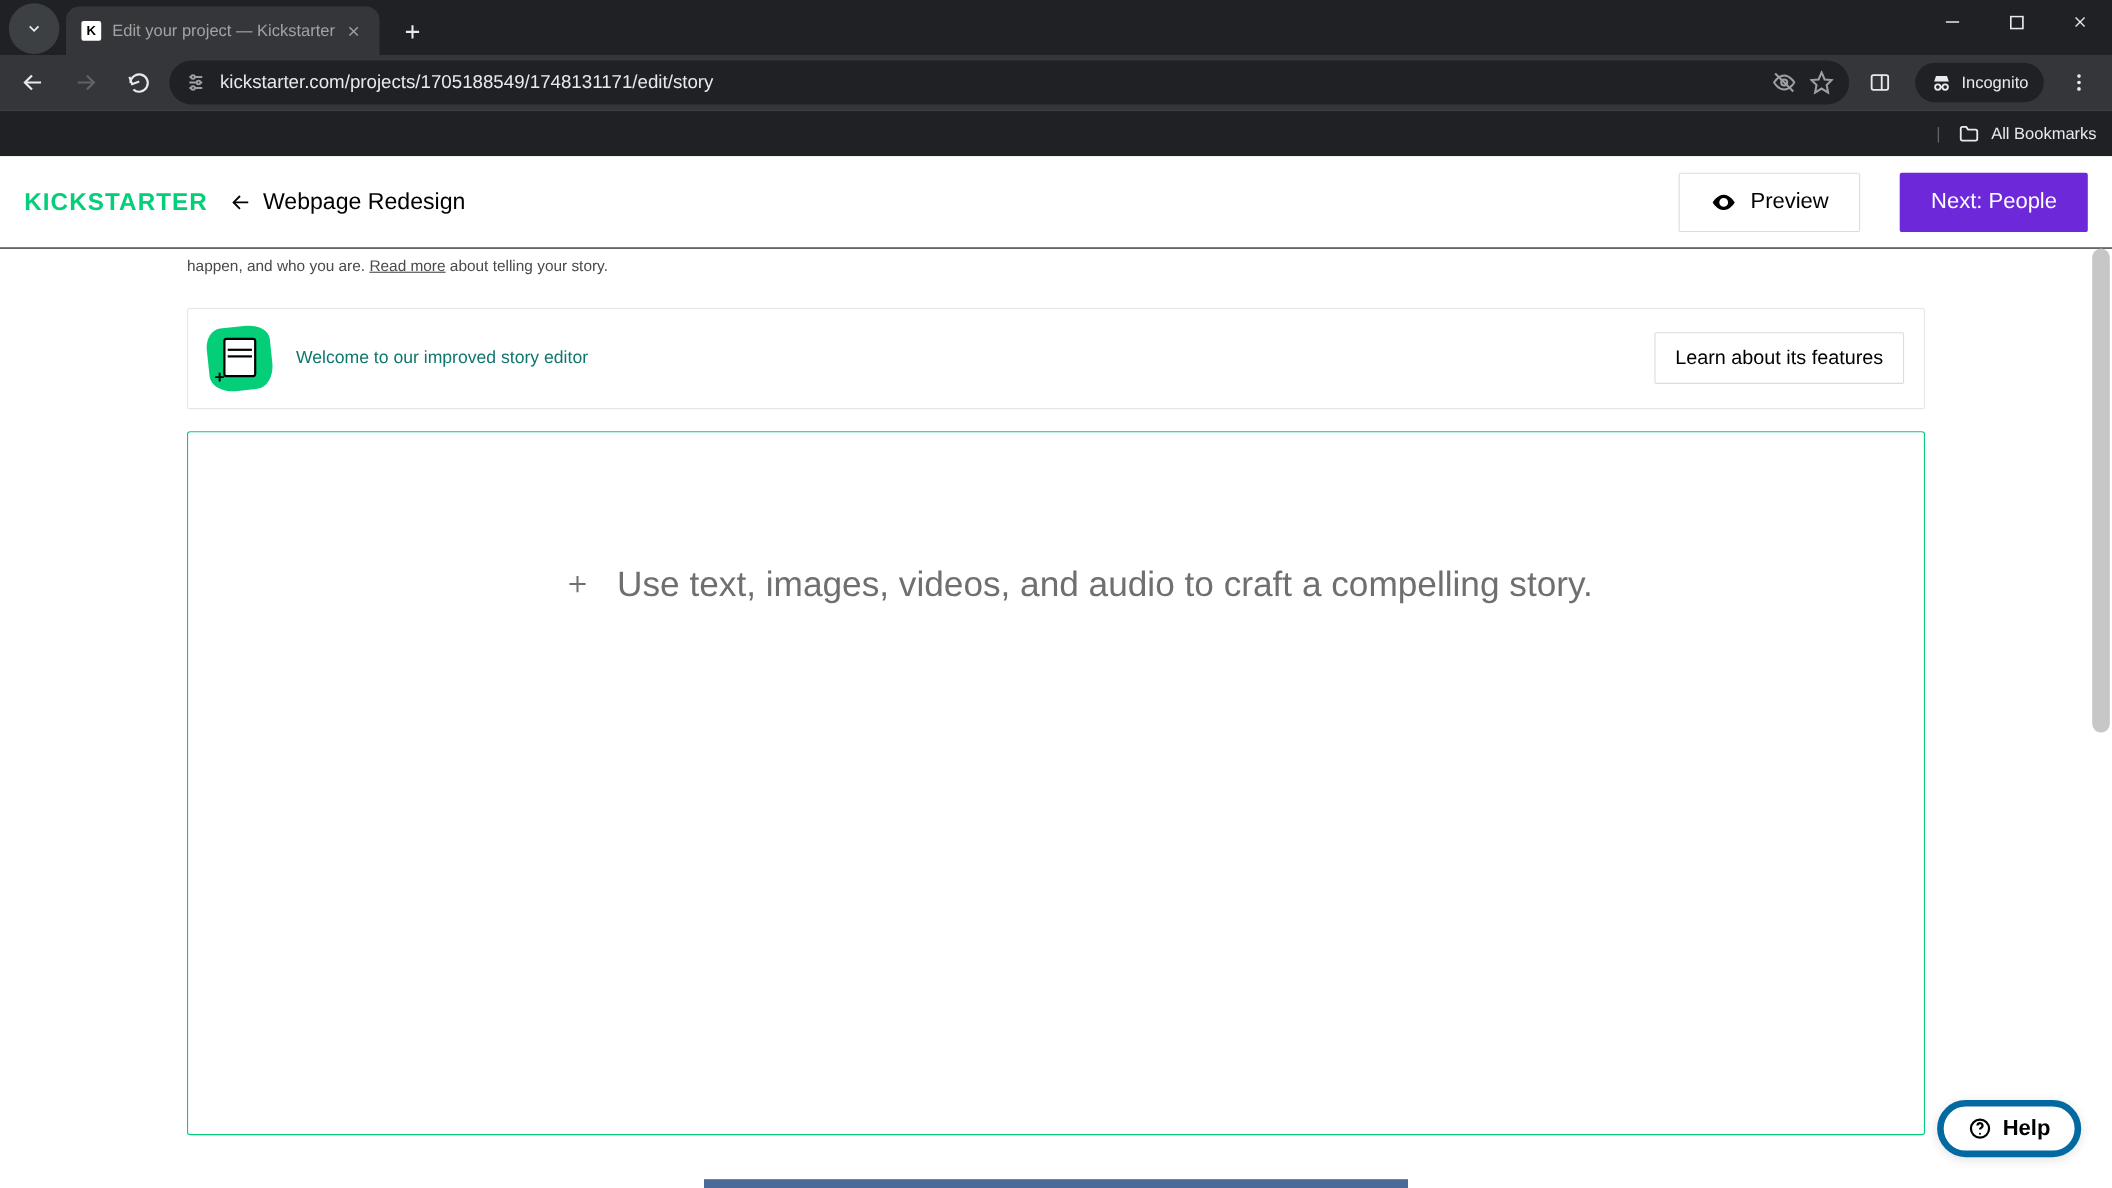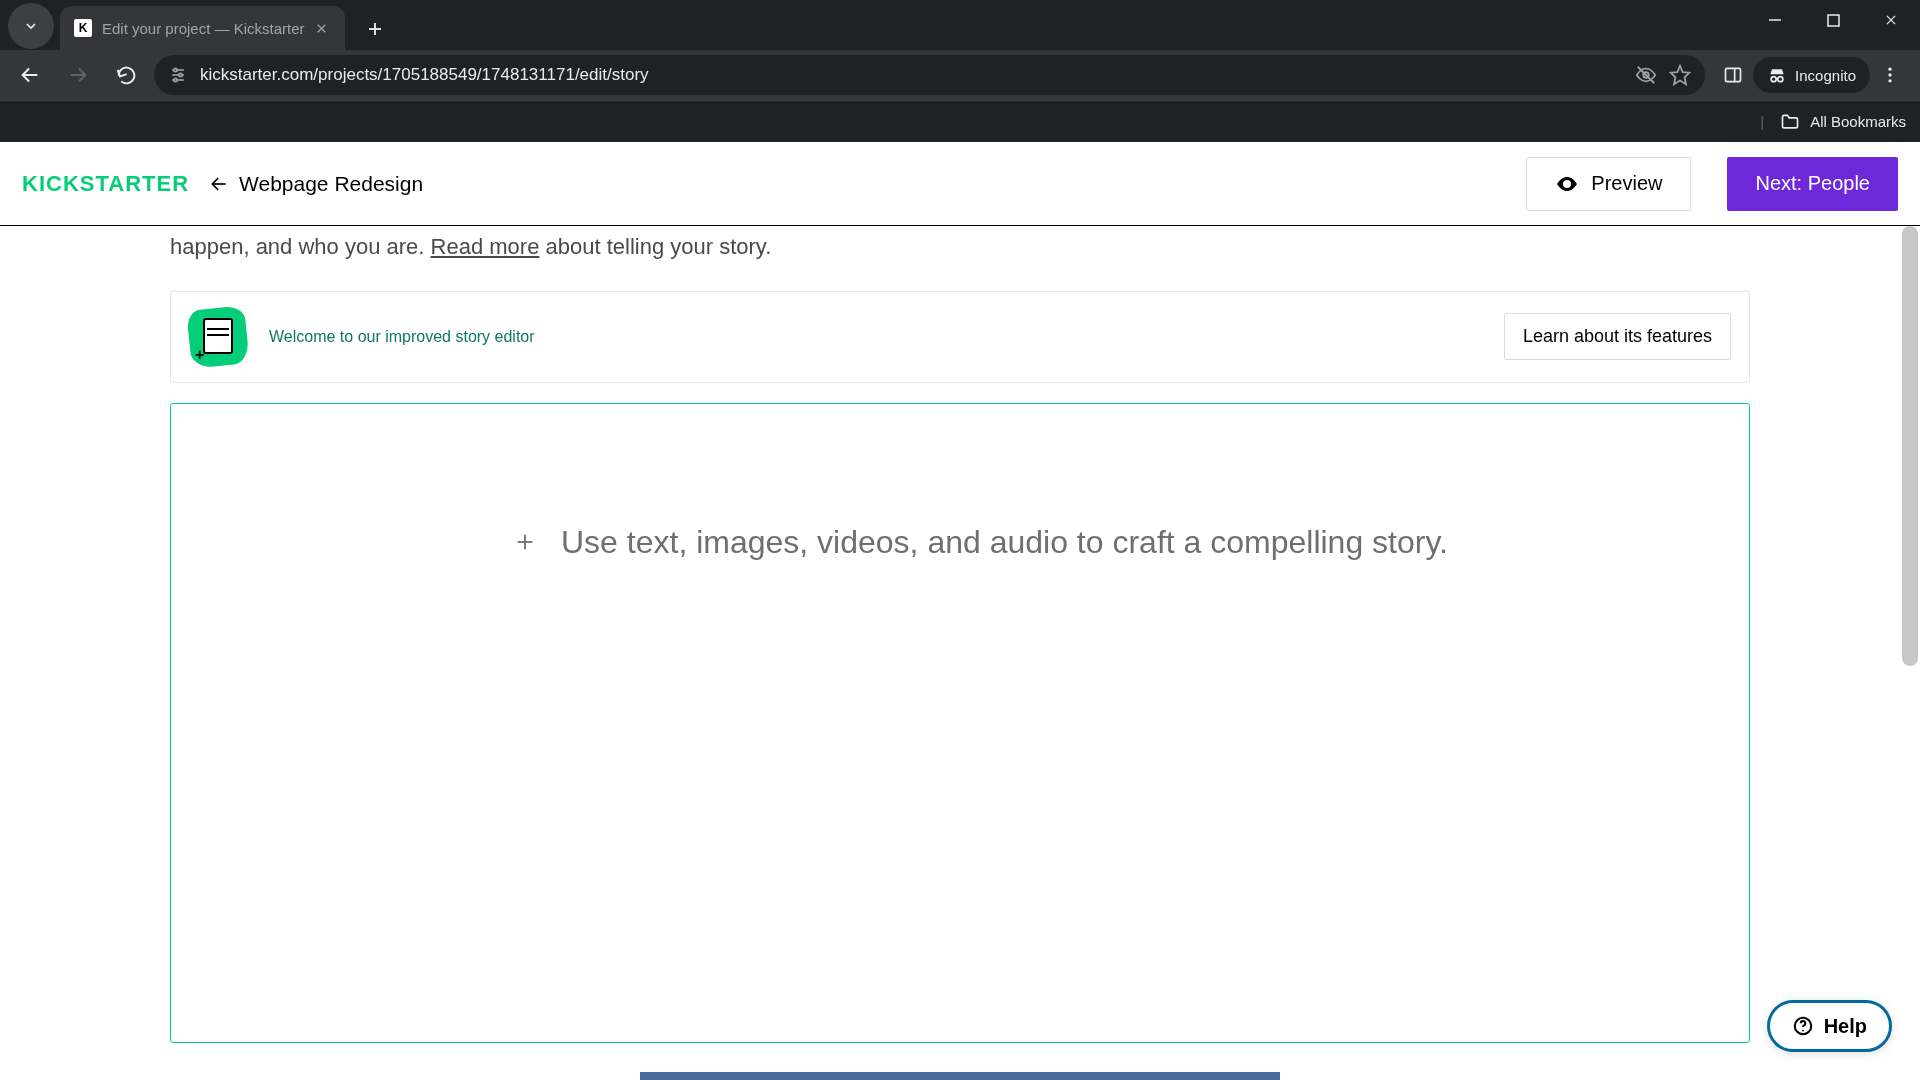--- a/index.html
+++ b/index.html
@@ -17,59 +17,59 @@
   .newtab { width: 36px; height: 36px; margin-left: 12px; margin-top: 8px; display:flex; align-items:center; justify-content:center; cursor:pointer; color:#9aa0a6; }
   .win-controls { margin-left: auto; display: flex; }
   .win-btn { width: 58px; height: 40px; display:flex; align-items:center; justify-content:center; color:#e8eaed; cursor:pointer; }
 
   .toolbar { height: 50px; background: #35363a; display:flex; align-items:center; padding: 0 10px; gap: 8px; }
   .nav-btn { width: 40px; height: 40px; display:flex; align-items:center; justify-content:center; color:#9aa0a6; cursor:pointer; border-radius:20px; }
   .nav-btn.enabled { color:#e8eaed; }
   .omnibox { flex:1; height: 40px; background: #202124; border-radius: 20px; display:flex; align-items:center; padding: 0 14px; color:#e8eaed; font-size: 17px; gap: 12px; }
   .omnibox .url { flex:1; white-space:nowrap; overflow:hidden; }
   .omni-icon { color:#9aa0a6; display:flex; }
-  .right-icons { display:flex; align-items:center; gap:0; }
+  .right-icons { display:flex; align-items:center; gap:12px; }
   .chip { height: 36px; border-radius: 18px; background:#202124; color:#e8eaed; display:flex; align-items:center; gap:8px; padding:0 14px; font-size:15px; cursor:pointer; }
 
   .bookmarks { height: 42px; background:#202124; border-top:1px solid #3c4043; display:flex; align-items:center; justify-content:flex-end; padding:0 14px; color:#e8eaed; font-size:15px; gap:10px; }
   .bm-sep { color:#5f6368; margin-right: 6px; }
 
   
   .page { background:#fff; height: calc(1080px - 50px - 50px - 42px); position: relative; overflow: hidden; }
 
   .ks-header { height: 84px; border-bottom: 1px solid #000000; display:flex; align-items:center; padding: 0 22px; gap: 20px; }
   .ks-logo { font-family: Arial, sans-serif; font-weight: 900; letter-spacing: 1px; color:#05ce78; font-size: 22px; text-transform: uppercase; }
   .ks-back { font-size: 21px; color:#000; display:flex; align-items:center; gap:10px; cursor:pointer; }
   .ks-spacer { flex:1; }
   .ks-btn { height: 54px; display:flex; align-items:center; justify-content:center; gap:12px; font-size:20px; border-radius:2px; padding: 0 28px; cursor:pointer; }
   .ks-preview { background:#fff; border:1px solid #dcdcdc; color:#000; margin-right: 16px; }
   .ks-next { background:#6d28d9; color:#fff; font-weight:500; }
 
   .ks-body { padding: 0 170px; }
-  .intro-line { font-size: 22px; color:#4a4a4a; margin-top: 6px; line-height: 1.4; }
+  .intro-line { font-size: 14px; color:#4a4a4a; margin-top: 6px; line-height: 1.4; }
   .intro-line a { color:#4a4a4a; text-decoration: underline; }
 
   .welcome-bar { margin-top: 28px; border:1px solid #e6e6e6; border-radius:2px; height: 92px; display:flex; align-items:center; padding: 0 18px; gap: 22px; }
   .welcome-icon { width:58px; height:58px; position:relative; }
   .welcome-icon .blob { position:absolute; inset:0; background:#05ce78; border-radius: 14px 20px 16px 22px / 18px 14px 22px 16px; transform: rotate(-6deg); }
   .welcome-icon .doc { position:absolute; left:14px; top:10px; width:30px; height:36px; background:#fff; border:2px solid #000; border-radius:3px; }
   .welcome-icon .lines::before, .welcome-icon .lines::after { content:""; position:absolute; left:18px; width:22px; height:2px; background:#000; }
   .welcome-icon .lines::before { top:20px; }
   .welcome-icon .lines::after { top:26px; }
   .welcome-icon .plus { position:absolute; left:6px; bottom:2px; font-size:16px; color:#000; font-weight:700; }
   .welcome-text { font-size:16px; color:#0f766e; flex:1; }
   .welcome-btn { border:1px solid #dcdcdc; background:#fff; font-size:18px; color:#000; padding: 12px 18px; cursor:pointer; border-radius:2px; }
 
   .editor { margin-top: 20px; border:1px solid #05ce78; border-radius:3px; height: 640px; background:#fff; padding: 120px 60px 0 60px; }
   .editor-prompt { display:flex; align-items:center; gap: 22px; font-size: 32px; color:#6f6f6f; margin-left: 280px; }
   .plus-btn { width:28px; height:28px; display:flex; align-items:center; justify-content:center; color:#6f6f6f; cursor:pointer; }
 
   .blue-strip { position:absolute; bottom:0; left:640px; width:640px; height:8px; background:#4a6b9a; }
 
-  .help-pill { position:absolute; right:28px; bottom:28px; background:#fff; border:3px solid #0369a1; border-radius: 30px; height:52px; padding:0 22px; display:flex; align-items:center; gap:10px; font-size:20px; font-weight:600; cursor:pointer; box-shadow: 0 2px 10px rgba(0,0,0,.12); }
+  .help-pill { position:absolute; right:28px; bottom:28px; background:#fff; border:6px solid #0369a1; border-radius: 30px; height:52px; padding:0 22px; display:flex; align-items:center; gap:10px; font-size:20px; font-weight:600; cursor:pointer; box-shadow: 0 2px 10px rgba(0,0,0,.12); }
 
   .page-scroll { position:absolute; right:2px; top:84px; width:16px; height:440px; background:#c7c7c7; border-radius:8px; }
 
   svg { display:block; }
 </style>
 </head>
 <body>
 
 <div class="chrome">
 

